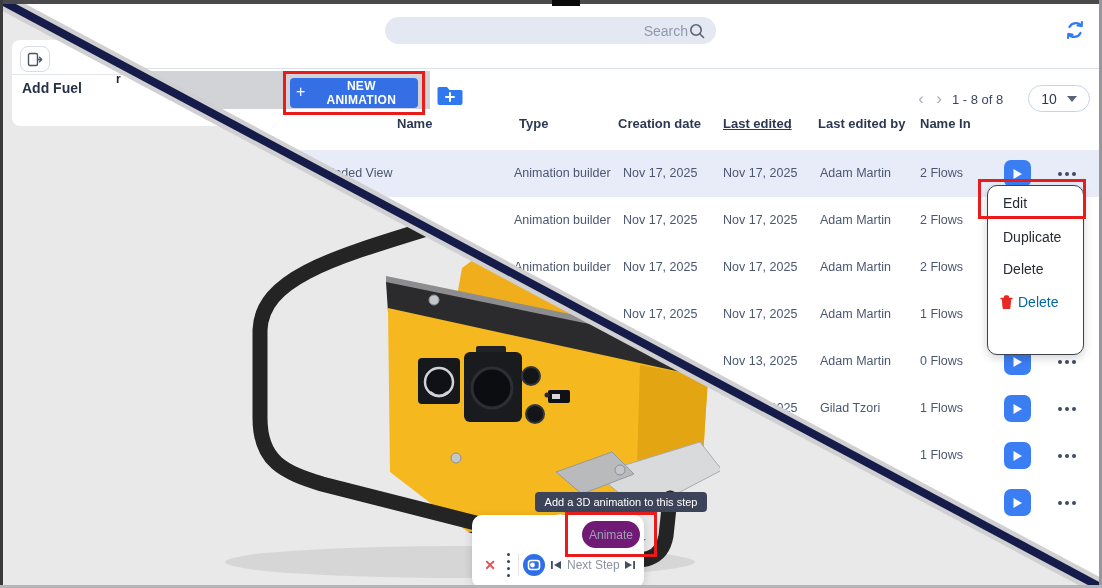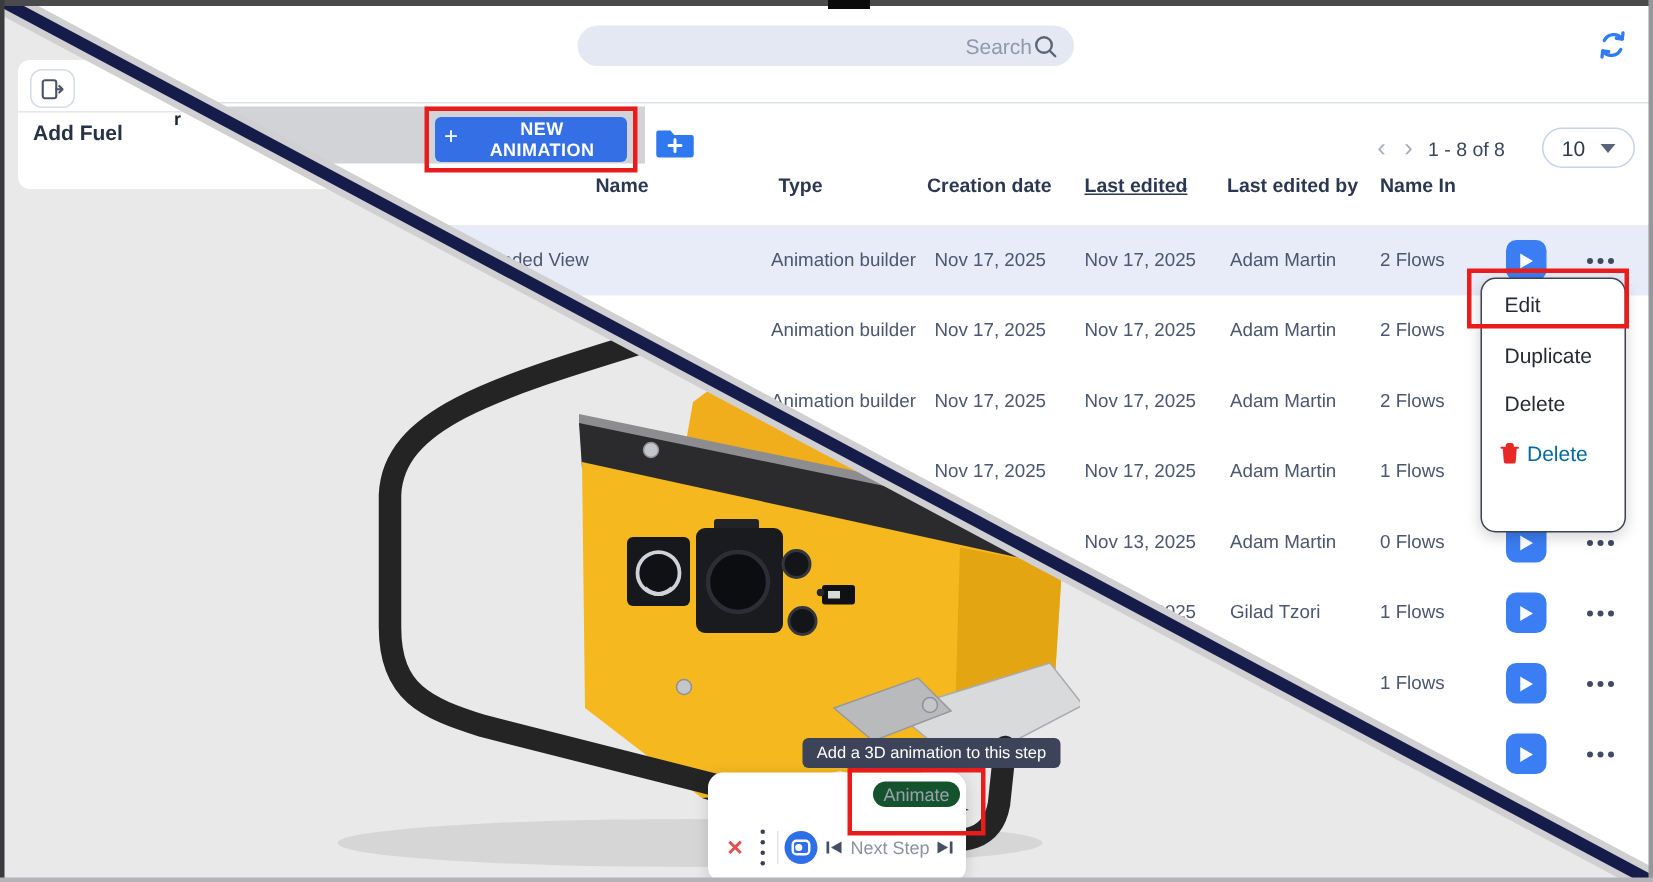--- a/index.html
+++ b/index.html
@@ -44,21 +44,21 @@
   
   .editor-screen{position:absolute;inset:0;z-index:2;background:#e9e9ea;clip-path:polygon(0 0,100% 100%,0 100%);}
   .step-panel{position:absolute;left:12px;top:40px;width:330px;height:86px;background:#fff;border-radius:8px;}
   .step-icon-btn{position:absolute;left:20px;top:46px;width:30px;height:26px;background:#fff;border:1.5px solid #d6dbe4;border-radius:8px;display:flex;align-items:center;justify-content:center;cursor:pointer;padding:0;}
   .panel-divider{position:absolute;left:12px;top:74px;width:330px;height:1px;background:#e3e6ec;}
   .step-label{position:absolute;left:22px;top:80px;font-size:14px;font-weight:bold;color:#273248;}
   .frag{position:absolute;left:116px;top:72px;font-size:12px;font-weight:bold;color:#20262e;}
   .gen-svg{position:absolute;left:140px;top:160px;}
   .tooltip{position:absolute;left:535px;top:492px;width:172px;height:20px;background:#3d4459;border-radius:4px;color:#fff;font-size:11px;display:flex;align-items:center;justify-content:center;white-space:nowrap;}
   .step-toolbar{position:absolute;left:472px;top:515px;width:172px;height:73px;background:#fff;border-radius:10px;box-shadow:0 2px 10px rgba(0,0,0,.15);}
-  .animate-btn{position:absolute;left:582px;top:521px;width:58px;height:17px;border:none;border-radius:14px;background:#14532d;color:#9aa2b0;font-size:12px;cursor:pointer;}
+  .animate-btn{position:absolute;left:582px;top:521px;width:58px;height:27px;border:none;border-radius:14px;background:#701a75;color:#9aa2b0;font-size:12px;cursor:pointer;}
   .anno-animate{left:565px;top:512px;width:92px;height:45px;z-index:4;}
   .tb-close{position:absolute;left:480px;top:555px;width:20px;height:20px;border:none;background:transparent;color:#e05252;font-size:14px;font-weight:bold;cursor:pointer;padding:0;}
   .tb-drag{position:absolute;left:504px;top:553px;width:8px;height:24px;display:flex;flex-direction:column;justify-content:space-between;align-items:center;cursor:grab;}
   .tb-drag i{width:3px;height:3px;border-radius:50%;background:#3a4157;}
   .tb-sep{position:absolute;left:518px;top:554px;width:1px;height:22px;background:#e1e4ea;}
   .tb-record{position:absolute;left:523px;top:554px;width:22px;height:22px;border:none;border-radius:50%;background:#2e6fe8;cursor:pointer;padding:0;}
   .tb-prev,.tb-next{position:absolute;top:558px;width:14px;height:14px;border:none;background:transparent;padding:0;cursor:pointer;}
   .tb-prev{left:549px}.tb-next{left:623px}
   .tb-nextstep{position:absolute;left:567px;top:558px;font-size:12px;color:#8b92a2;}
 

